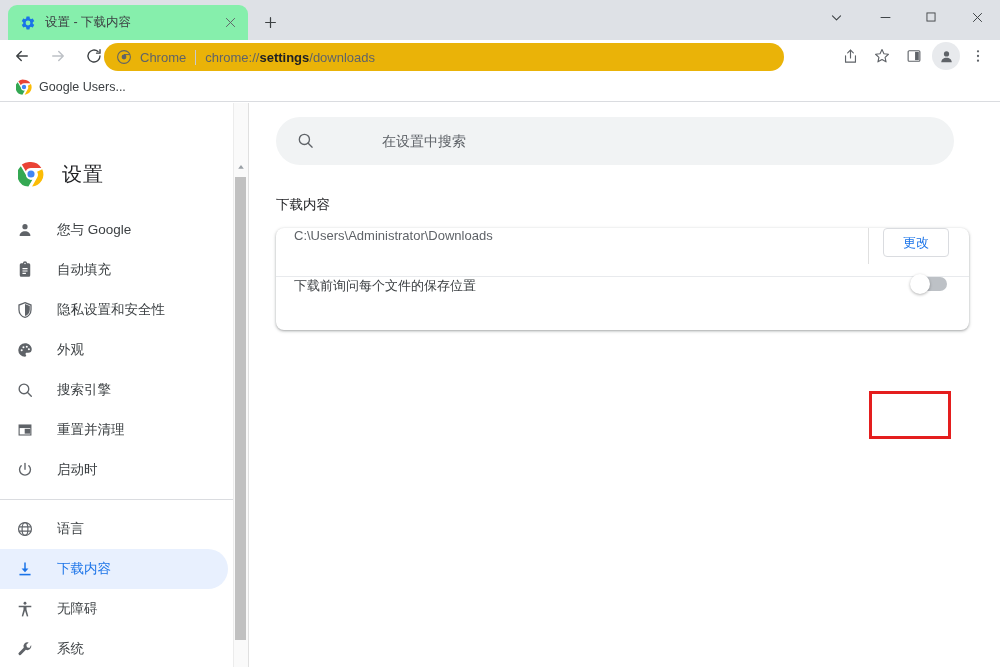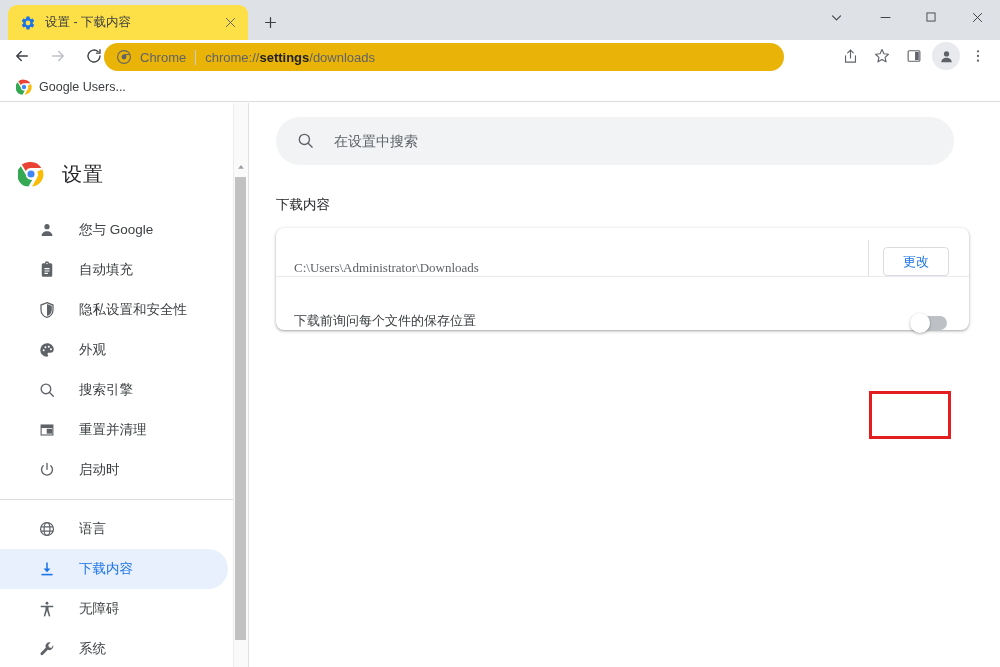--- a/index.html
+++ b/index.html
@@ -10,21 +10,21 @@
   }
   #app { position: relative; width: 1000px; height: 667px; }
 
   
   .tabstrip {
     position: absolute; left: 0; top: 0; width: 1000px; height: 40px;
     background: #dee1e6;
   }
   .tab {
     position: absolute; left: 8px; top: 5px; width: 240px; height: 35px;
-    background: #fde047; border-radius: 9px 9px 0 0;
+    background: #86efac; border-radius: 9px 9px 0 0;
     display: flex; align-items: center; padding: 0 8px 0 12px;
   }
   .tab-fav { width: 16px; height: 16px; flex: 0 0 16px; margin-right: 9px; }
   .tab-title {
     flex: 1 1 auto; font-size: 12.5px; color: #3c4043;
     white-space: nowrap; overflow: hidden; text-overflow: ellipsis;
   }
   .tab-close {
     width: 20px; height: 20px; flex: 0 0 20px; border-radius: 50%;
     display: flex; align-items: center; justify-content: center;
@@ -87,21 +87,21 @@
   
   .sidebar {
     position: absolute; left: 0; top: 0; width: 233px; height: 564px;
     background: #ffffff; overflow: hidden; margin-top: 43px;
   }
   .settings-head { display: flex; align-items: center; height: 56px; padding-left: 18px; }
   .chrome-logo { width: 26px; height: 26px; flex: 0 0 26px; margin-right: 18px; }
   .settings-title { font-size: 20px; color: #202124; letter-spacing: 1px; }
   .menu { margin-top: 8px; }
   .menu-item {
-    display: flex; align-items: center; height: 40px; padding-left: 37px;
+    display: flex; align-items: center; height: 40px; padding-left: 15px;
     color: #3c4043; position: relative;
   }
   .menu-item .mi-ico {
     width: 20px; height: 20px; flex: 0 0 20px; margin-right: 22px;
     display: flex; align-items: center; justify-content: center; color: #5f6368;
   }
   .menu-item .mi-label { font-size: 13.5px; white-space: nowrap; }
   .menu-item.selected {
     background: #e8f0fe; border-radius: 0 20px 20px 0;
     width: 228px;
@@ -123,39 +123,39 @@
     position: absolute; left: 235px; top: 74px; width: 11px; height: 463px;
     background: #c1c1c1; border-radius: 0;
   }
   .sb-divider { position: absolute; left: 248px; top: 0; width: 1px; height: 564px; background: #e0e0e0; }
 
   
   .content { position: absolute; left: 249px; top: 0; width: 751px; height: 564px; background: #fff; }
   .search-row { padding: 14px 46px 0 27px; }
   .search-box {
     height: 48px; background: #f1f3f4; border-radius: 24px;
-    display: flex; align-items: center; padding: 0 20px;
+    display: flex; align-items: center; padding: 0 20px; gap: 48px;
   }
   .search-ico { width: 20px; height: 20px; flex: 0 0 20px; margin-right: 18px; color: #5f6368; }
   .search-input {
     border: none; outline: none; background: transparent; flex: 1 1 auto;
     font-family: inherit; font-size: 14px; color: #202124;
   }
   .search-input::placeholder { color: #5f6368; }
 
   .section-title {
     margin: 31px 0 0 27px; font-size: 13.5px; color: #202124; font-weight: 500;
   }
   .card {
     margin: 14px 31px 0 27px; background: #fff; border-radius: 8px;
     box-shadow: 0 1px 2px rgba(60,64,67,.30), 0 1px 3px 1px rgba(60,64,67,.15);
     overflow: visible;
   }
   .row {
-    display: flex; align-items: flex-end; min-height: 48px; padding: 0 20px 0 18px; font-family: Liberation Serif, serif;
+    display: flex; align-items: flex-start; min-height: 48px; padding: 0 20px 0 18px;
   }
   .row + .row { border-top: 1px solid #e8eaed; }
   .row-text { flex: 1 1 auto; font-size: 13px; color: #3c4043; }
   .row-text.path { color: #5f6368; }
   .vsep { width: 1px; height: 36px; background: #e0e0e0; margin: 0 14px 0 0; flex: 0 0 1px; }
   .btn-outline {
     min-width: 66px; height: 29px; border: 1px solid #dadce0; border-radius: 4px;
     background: #fff; color: #1a73e8; font-size: 13px; font-family: inherit;
     display: flex; align-items: center; justify-content: center; padding: 11px 14px;
   }

